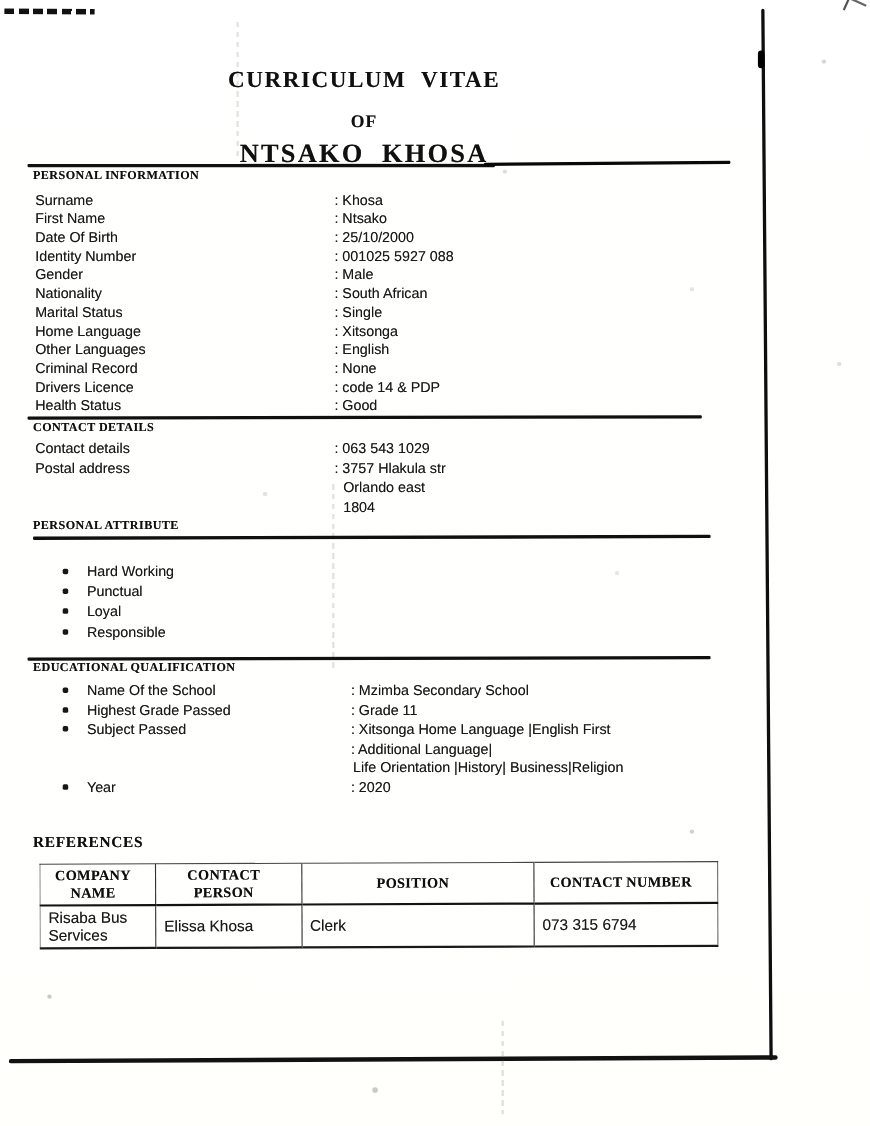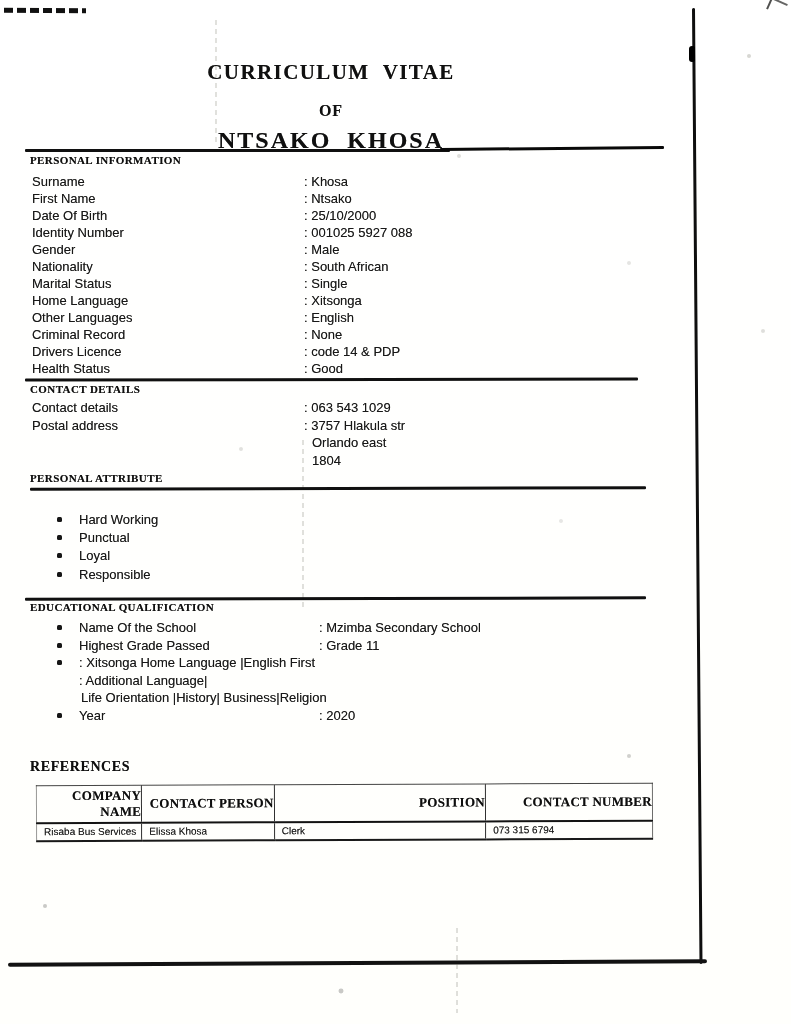--- a/index.html
+++ b/index.html
@@ -76,23 +76,23 @@
   .edu-label{width:240px;flex:none;}
   .edu-value{flex:1;}
   .edu-cont{padding-left:2px;}
   
   .ref-table{position:absolute;left:36px;top:784px;width:617px;
     border-collapse:collapse;transform:rotate(-0.22deg);
     border-top:1.5px solid rgba(40,40,40,.85);
     border-left:1px solid rgba(70,70,70,.55);
     border-right:1.5px solid rgba(50,50,50,.7);}
   .ref-table th{font-family:"Liberation Serif",serif;font-size:13px;font-weight:bold;
-    text-align:right;letter-spacing:0.3px;color:#121212;
-    padding:2px 0 2px 7px;border-bottom:2.6px solid #171717;}
-  .ref-table td{font-size:10px;padding:2px 0 3px 7px;color:#1d1d1d;
+    text-align:center;letter-spacing:0.3px;color:#121212;
+    padding:2px 16px 2px 7px;border-bottom:2.6px solid #171717;}
+  .ref-table td{font-size:14px;padding:2px 0 3px 7px;color:#1d1d1d;
     border-bottom:2.2px solid #1d1d1d;}
   .ref-table th + th, .ref-table td + td{border-left:1.6px solid #333;}
   .col-company{width:104px;}
   .col-person{width:131px;}
   .col-position{width:209px;}
   .col-number{width:165px;}
 </style>
 </head>
 <body>
 
@@ -213,20 +213,21 @@
       <span class="edu-label">Name Of the School</span>
       <span class="edu-value">: Mzimba Secondary School</span>
     </div>
     <div class="b-row">
       <span class="bullet"></span>
       <span class="edu-label">Highest Grade Passed</span>
       <span class="edu-value">: Grade 11</span>
     </div>
     <div class="b-row">
       <span class="bullet"></span>
+      <span class="edu-label">Subject Passed</span>
       <span class="edu-value">
         <span style="display:block">: Xitsonga Home Language |English First</span>
         <span style="display:block">: Additional Language|</span>
         <span style="display:block" class="edu-cont">Life Orientation |History| Business|Religion</span>
       </span>
     </div>
     <div class="b-row">
       <span class="bullet"></span>
       <span class="edu-label">Year</span>
       <span class="edu-value">: 2020</span>

